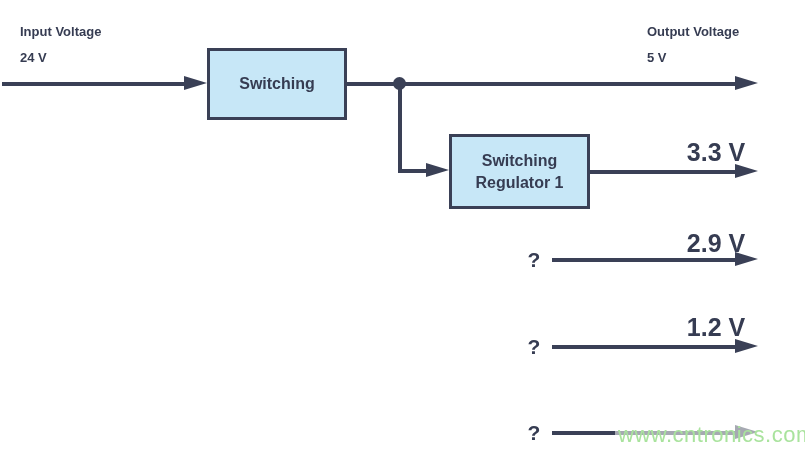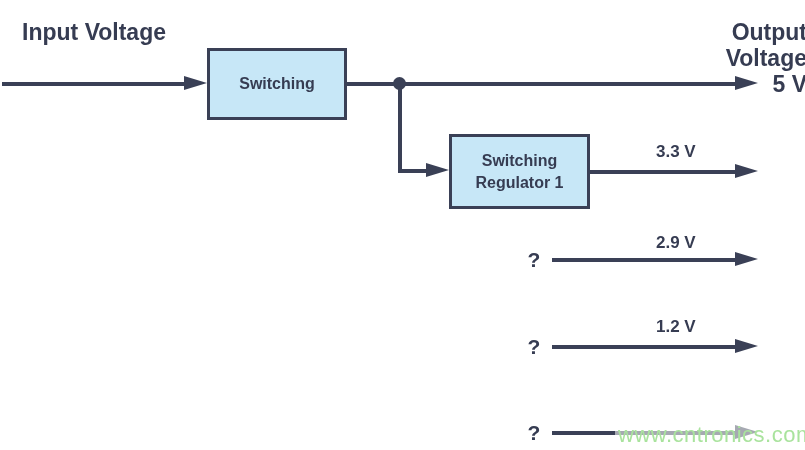--- a/index.html
+++ b/index.html
@@ -33,26 +33,26 @@
   .box{
     position:absolute;
     background:var(--box-fill);
     border:3px solid var(--box-border);
     display:flex;flex-direction:column;align-items:center;justify-content:center;
     font-weight:bold;font-size:16px;line-height:22px;
     text-align:center;color:var(--text);
     box-sizing:border-box;
   }
   .hdr{
-    position:absolute;text-align:right;
-    font-weight:bold;font-size:23px;line-height:26px;color:var(--text);
+    position:absolute;text-align:left;
+    font-weight:bold;font-size:13px;line-height:26px;color:var(--text);
   }
   .rail-lbl{
-    position:absolute;width:120px;text-align:left;
-    font-weight:bold;font-size:17px;line-height:20px;color:var(--text);
+    position:absolute;width:120px;text-align:center;
+    font-weight:bold;font-size:25px;line-height:20px;color:var(--text);
   }
   .qmark{
     position:absolute;width:18px;text-align:center;
     font-weight:bold;font-size:21px;line-height:21px;color:var(--text);
   }
   .watermark{
     position:absolute;left:615px;top:424px;
     font-size:22px;line-height:22px;font-weight:normal;
     color:var(--watermark);
     background:rgba(255,255,255,0.55);
@@ -61,20 +61,21 @@
     white-space:nowrap;
   }
 </style>
 </head>
 <body>
 
 <div class="canvas">
 
   <div class="hdr" style="left:20px;top:19px;width:146px">
     <div>Input Voltage</div>
+    <div>24 V</div>
   </div>
 
   <div class="hdr" style="left:647px;top:19px;width:160px">
     <div>Output Voltage</div>
     <div>5 V</div>
   </div>
 
   <div class="hline" style="left:2px;top:82px;width:184px"></div>
   <div class="ah" style="left:184px;top:76px"></div>
 

